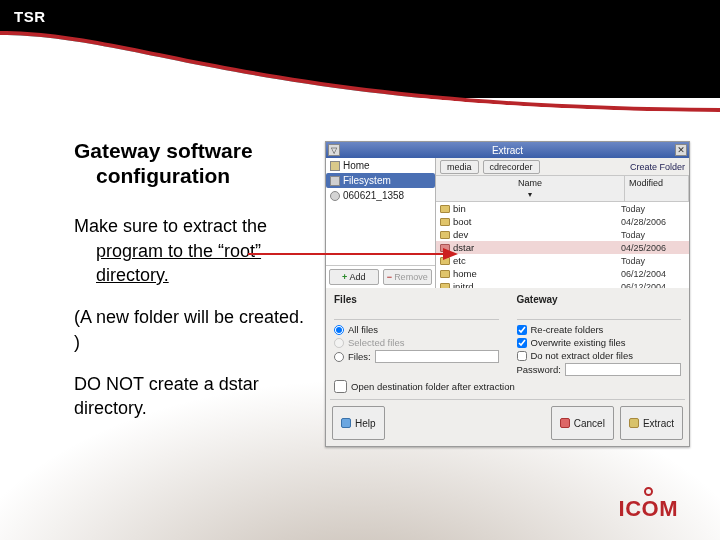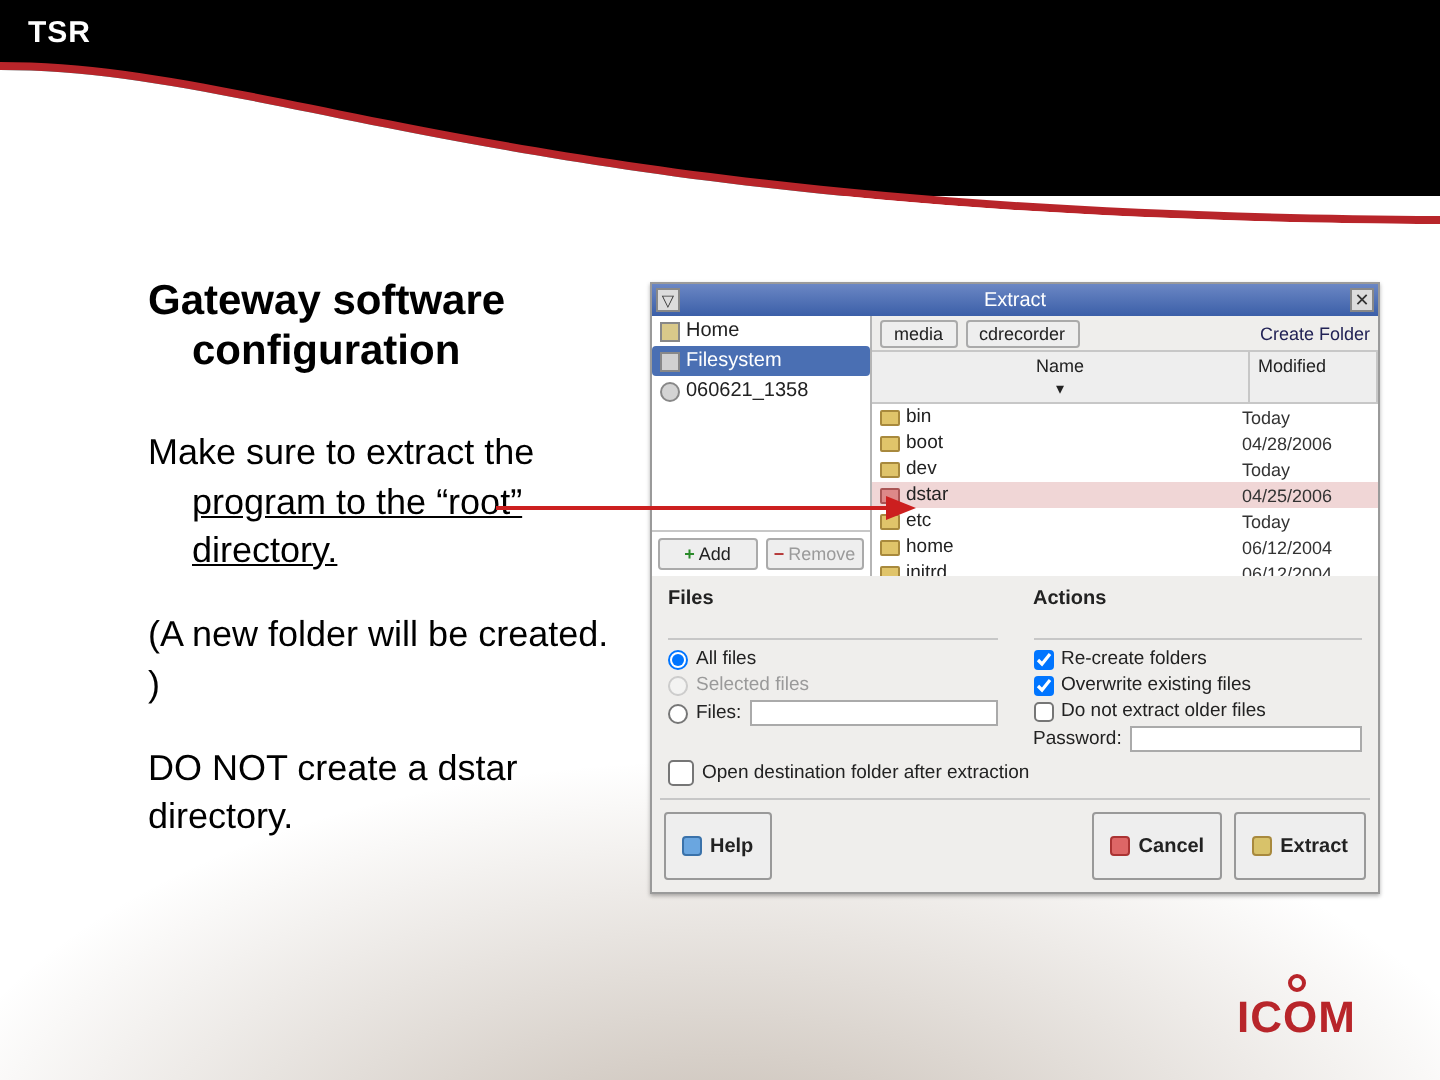--- a/index.html
+++ b/index.html
@@ -100,21 +100,21 @@
   .pwrow .pwlabel { font-size:9.5px; }
   .pwrow .txtin { flex:1; height:13px; border:1px solid #aaa; background:#fff; }
 
   .openrow { padding:2px 8px 6px 8px; display:flex; align-items:center; gap:4px; font-size:9.5px; }
   .dlg-sep { height:1px; background:#c7c7c7; margin:0 4px; }
 
   .dlg-btns { display:flex; padding:6px; gap:6px; align-items:center; }
   .dlg-btns .gap { flex:1; }
   .dbtn {
     height:20px; padding:16px 8px; border:1px solid #999; background:#eee; border-radius:2px;
-    display:flex; align-items:center; gap:4px; font-size:10px;font-weight:bold;
+    display:flex; align-items:center; gap:4px; font-size:10px;
   }
   .dbtn .ic { width:10px; height:10px; display:inline-block; border-radius:2px; }
   .ic-help { background:#6aa6e0; border:1px solid #3a72aa; border-radius:50%; }
   .ic-cancel { background:#d66; border:1px solid #a33; }
   .ic-extract { background:#d8c26a; border:1px solid #a8893d; }
 
   
   .arrow { position:absolute; left:248px; top:244px; width:210px; height:20px; pointer-events:none; }
   .arrow svg { width:100%; height:100%; }
 
@@ -267,21 +267,21 @@
           <input type="radio" disabled="" style="">
           <span>Selected files</span>
         </label>
       <label class="opt">
           <input type="radio" style="">
           <span>Files:</span>
           <span class="txtin"></span>
         </label>
     </div>
     <div class="group">
-      <h4>Actions</h4>
+      <h4>Gateway</h4>
       <div class="hr"></div>
       <label class="opt">
           <input type="checkbox" checked="" style="">
           <span>Re-create folders</span>
         </label>
       <label class="opt">
           <input type="checkbox" checked="" style="">
           <span>Overwrite existing files</span>
         </label>
       <label class="opt">

